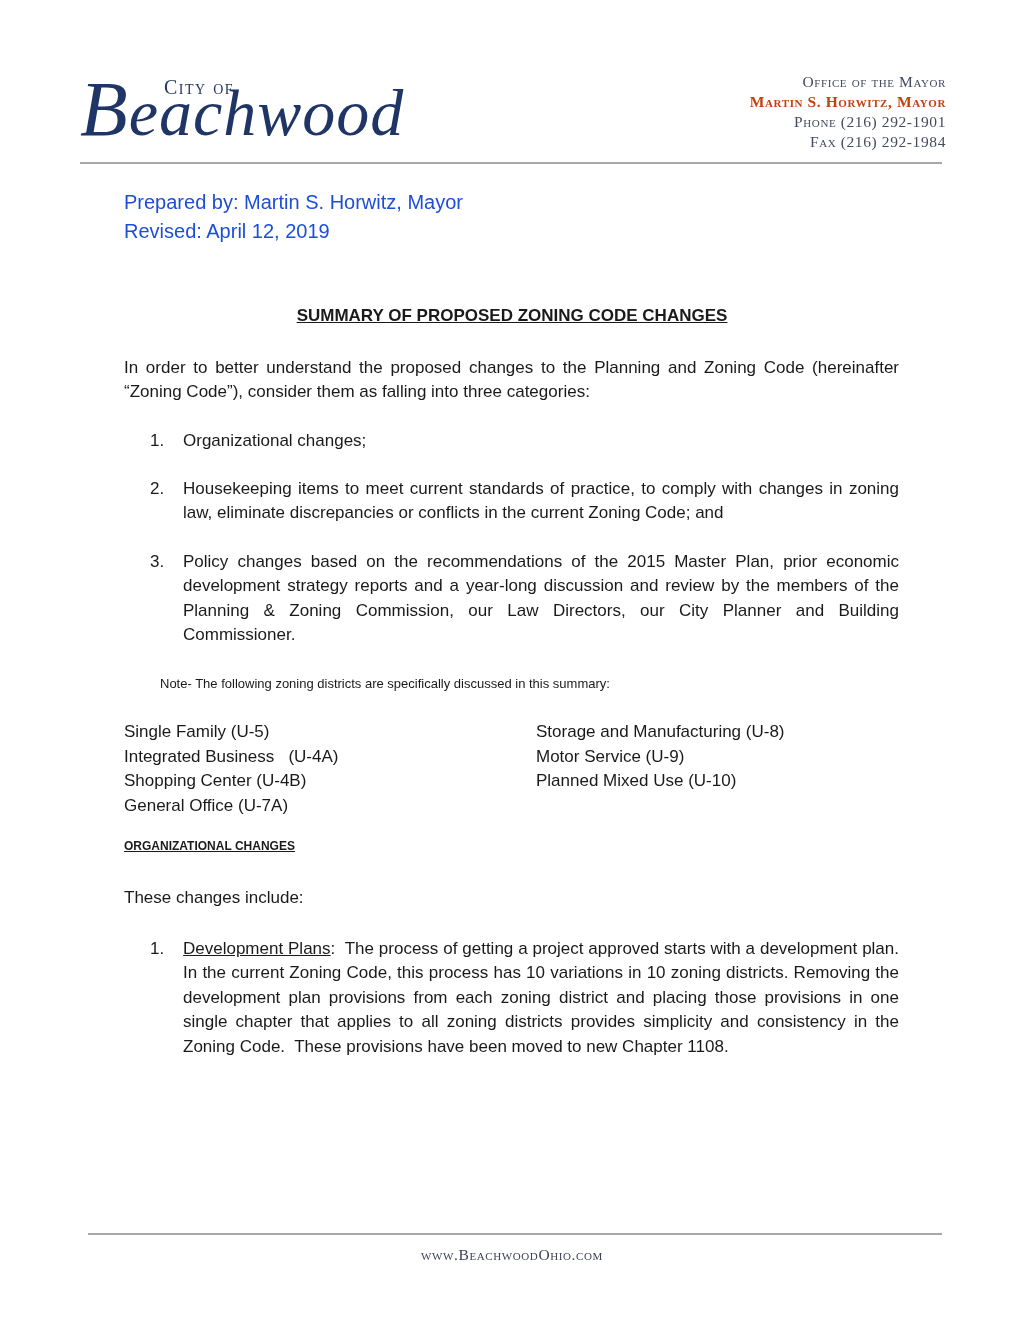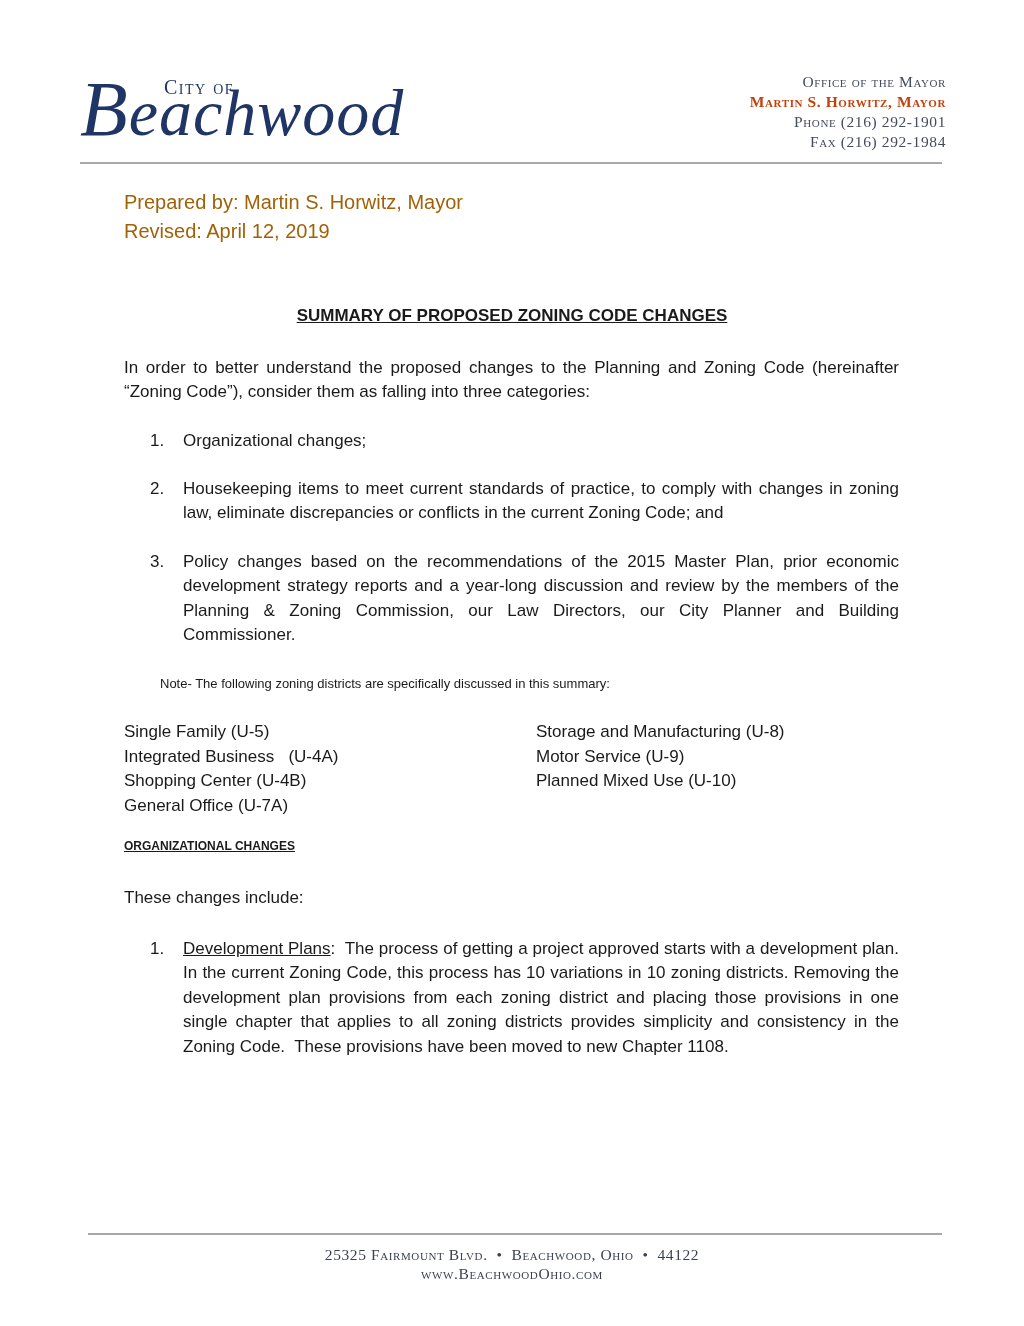--- a/index.html
+++ b/index.html
@@ -10,21 +10,21 @@
   .logo .beach { position: absolute; left: 0px; top: 8px; font-family: "Liberation Serif", serif; font-style: italic; font-size: 66px; letter-spacing: 1px; line-height: 1; }
   .logo .beach .bigb { font-size: 78px; }
 
   .office { position: absolute; right: 78px; top: 72px; text-align: right; font-family: "Liberation Serif", serif; color: #2c3555; font-variant: small-caps; line-height: 20px; font-size: 15.5px; letter-spacing: 0.6px; }
   .office .name { font-weight: bold; color: #c2410c; font-size: 15.5px; }
   .office .line { color: #444a60; }
 
   .rule-top { position: absolute; left: 80px; right: 82px; top: 162px; height: 2px; background: #a8a8a8; }
   .rule-bottom { position: absolute; left: 88px; right: 82px; top: 1233px; height: 2px; background: #a8a8a8; }
 
-  .meta { position: absolute; left: 124px; top: 188px; font-size: 20px; line-height: 28.5px; color: #a16207; }
+  .meta { position: absolute; left: 124px; top: 188px; font-size: 20px; line-height: 28.5px; color: #1d4ed8; }
 
   .title { position: absolute; left: 0; right: 0; top: 306px; text-align: center; font-weight: bold; font-size: 17px; text-decoration: underline; }
 
   .body { position: absolute; left: 124px; width: 775px; font-size: 17px; line-height: 24.4px; text-align: justify; }
   .intro { top: 356px; }
 
   .list { position: absolute; left: 150px; width: 749px; font-size: 17px; line-height: 24.4px; text-align: justify; }
   .list .item { display: flex; }
   .list .num { width: 33px; flex: none; }
   .list .txt { flex: 1; }
@@ -109,15 +109,14 @@
 <div class="list" style="top:937px;">
   <div class="item">
       <span class="num">1.</span>
       <span class="txt"><span class="u">Development Plans</span><span style="white-space:pre-wrap;">:  The process of getting a project approved starts with a development plan.  In the current Zoning Code, this process has 10 variations in 10 zoning districts. Removing the development plan provisions from each zoning district and placing those provisions in one single chapter that applies to all zoning districts provides simplicity and consistency in the Zoning Code.  These provisions have been moved to new Chapter 1108.</span></span>
     </div>
 </div>
 
 <div class="rule-bottom"></div>
 
 <div class="footer">
-  <div style="white-space:pre;">25325 Fairmount Blvd.  •  Beachwood, Ohio  •  44122</div>
   <div>www.BeachwoodOhio.com</div>
 </div>
 
 </body></html>

